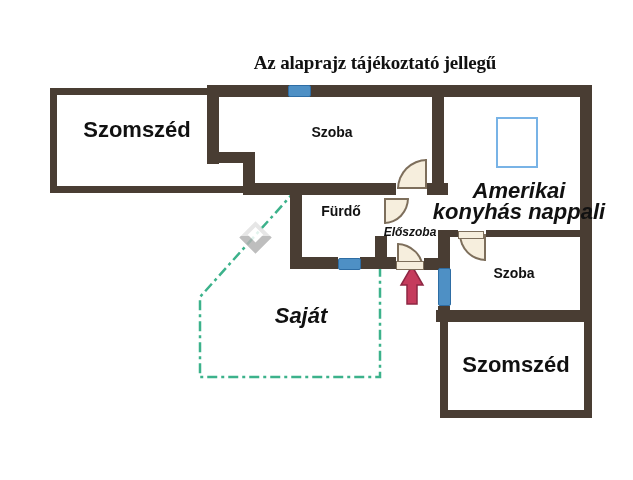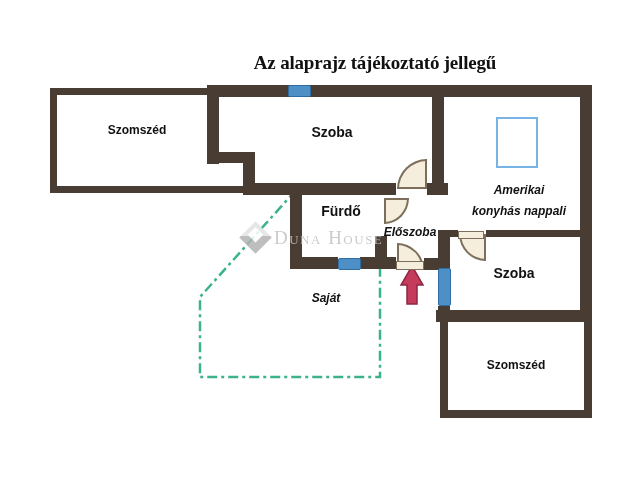--- a/index.html
+++ b/index.html
@@ -13,21 +13,21 @@
   .door.tl{border-radius:100% 0 0 0;}
   .door.br{border-radius:0 0 100% 0;}
   .door.tr{border-radius:0 100% 0 0;}
   .door.bl{border-radius:0 0 0 100%;}
   .leaf{position:absolute;background:var(--door_fill,#f6eedd);border:1.5px solid var(--door_border,#7d6e5b);
         box-sizing:border-box;}
   .lbl{position:absolute;transform:translate(-50%,-50%);font-weight:bold;color:var(--text,#111);
        white-space:nowrap;text-align:center;}
   .title{font-size:19px;letter-spacing:-0.2px;}
   .room-lg{font-size:14px;}
-  .room-md{font-size:12px;}
+  .room-md{font-size:22px;}
   .room-sm{font-size:12px;}
   .two-line{line-height:21px;font-style:italic;}
   .ksq{position:absolute;border:2px solid var(--kitchen_outline,#78b3e6);background:#fff;box-sizing:border-box;}
   .overlay{position:absolute;left:0;top:0;pointer-events:none;}
   .wm{position:absolute;left:244px;top:226px;display:flex;align-items:center;gap:7px;opacity:.85;}
   .wm-diamond{width:23px;height:23px;transform:rotate(45deg);
       background:linear-gradient(135deg,#e2e2e2 45%,#b3b3b3 45%);position:relative;}
   .wm-diamond::after{content:"";position:absolute;left:4px;top:4px;width:11px;height:11px;background:#fff;}
   .wm-text{font-family:"Liberation Serif",serif;font-variant:small-caps;font-size:19px;
       color:var(--watermark,#c2c2c2);letter-spacing:1.5px;}
@@ -87,22 +87,21 @@
   <div class="lbl room-md" style="left:137px;top:130px;">Szomszéd</div>
   <div class="lbl room-lg" style="left:332px;top:132px;">Szoba</div>
   <div class="lbl room-md two-line" style="left:519px;top:201px;">
     <span>Amerikai</span><br>
     <span>konyhás nappali</span>
   </div>
   <div class="lbl room-lg" style="left:341px;top:211px;">Fürdő</div>
   <div class="lbl room-sm" style="left:410px;top:232px;font-style:italic;">Előszoba</div>
   <div class="lbl room-lg" style="left:514px;top:273px;">Szoba</div>
   <div class="lbl room-md" style="left:516px;top:365px;">Szomszéd</div>
-  <div class="lbl room-md two-line" style="left:301px;top:298px;margin-left:25px;">
+  <div class="lbl room-md two-line" style="left:301px;top:315px;">
     <span>Saját</span><br>
   </div>
 
   <div class="wm">
     <div class="wm-diamond"></div>
-    <div class="wm-text">Duna House</div>
   </div>
 
 </div>
 
 </body></html>

